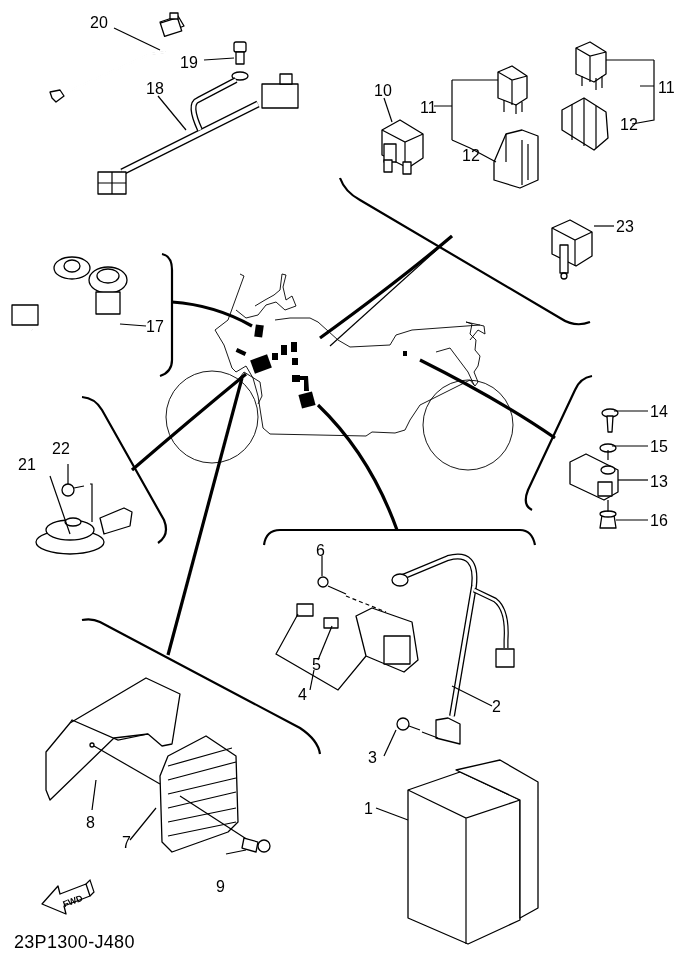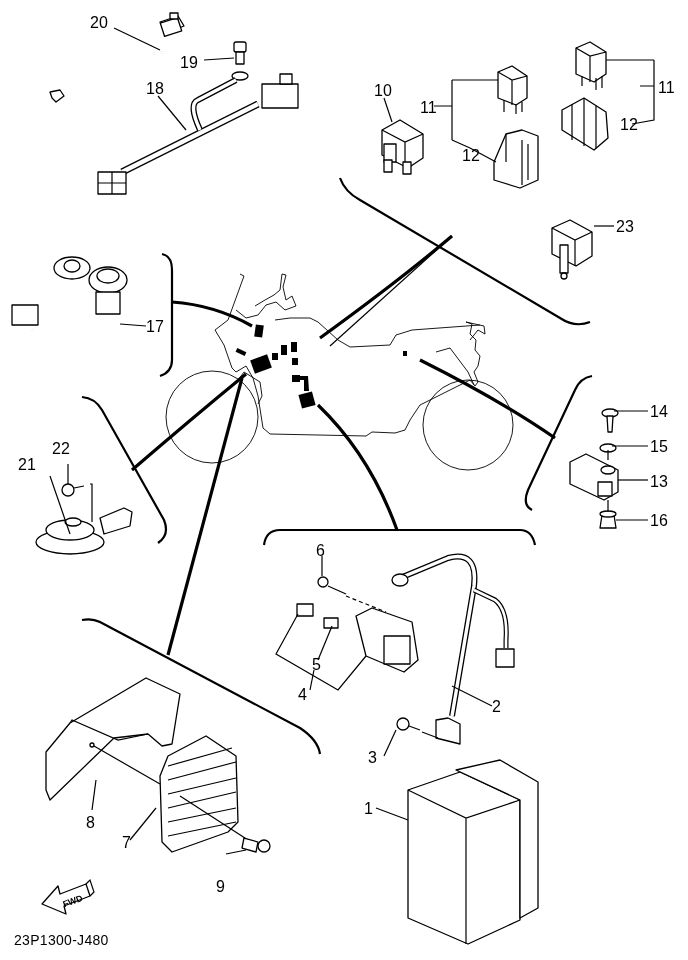--- a/index.html
+++ b/index.html
@@ -1,19 +1,19 @@
 <!DOCTYPE html>
 <html><head>
 <meta charset="utf-8">
 <style>
   html, body { margin: 0; padding: 0; background: #ffffff; }
   body { width: 688px; height: 960px; position: relative; overflow: hidden; font-family: "Liberation Sans", sans-serif; }
   #diagram { position: absolute; left: 0; top: 0; width: 688px; height: 960px; }
   .lbl { font-family: "Liberation Sans", sans-serif; font-size: 16px; fill: #000; }
-  .code { position: absolute; left: 14px; top: 932px; font-size: 14px; color: #000; font-family: "Liberation Sans", sans-serif; letter-spacing: 0.3px; }
+  .code { position: absolute; left: 14px; top: 932px; font-size: 18px; color: #000; font-family: "Liberation Sans", sans-serif; letter-spacing: 0.3px; }
   .thin { fill: none; stroke: #000; stroke-width: 1.2; }
   .thick { fill: none; stroke: #000; stroke-width: 3.2; }
   .group { fill: none; stroke: #000; stroke-width: 2.2; }
   .part { fill: #fff; stroke: #000; stroke-width: 1.3; stroke-linejoin: round; }
   .fill { fill: #000; stroke: none; }
   .bike { fill: none; stroke: #000; stroke-width: 0.9; }
 </style>
 </head>
 <body>
 

